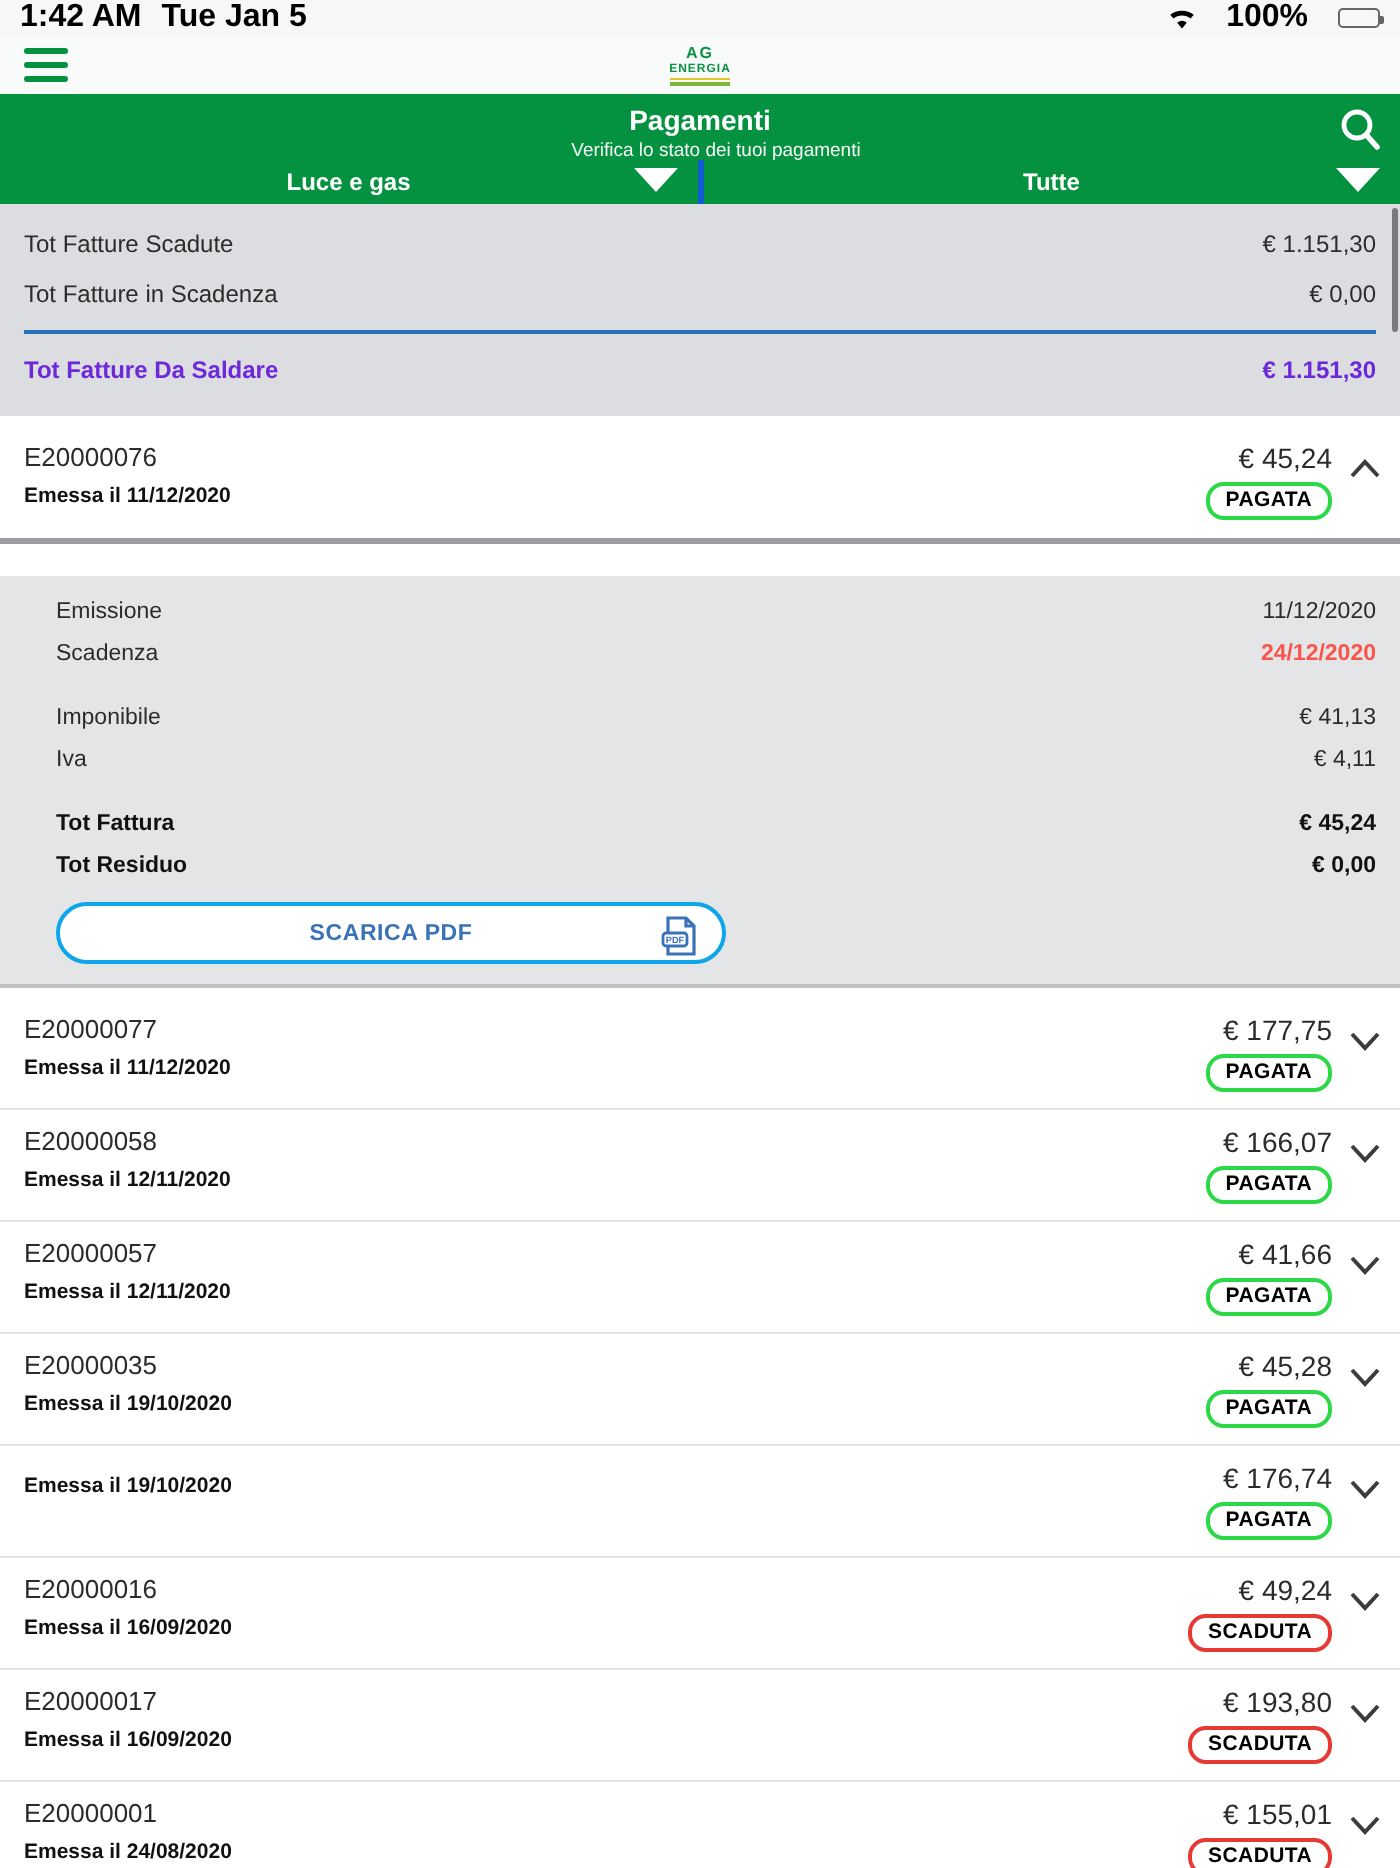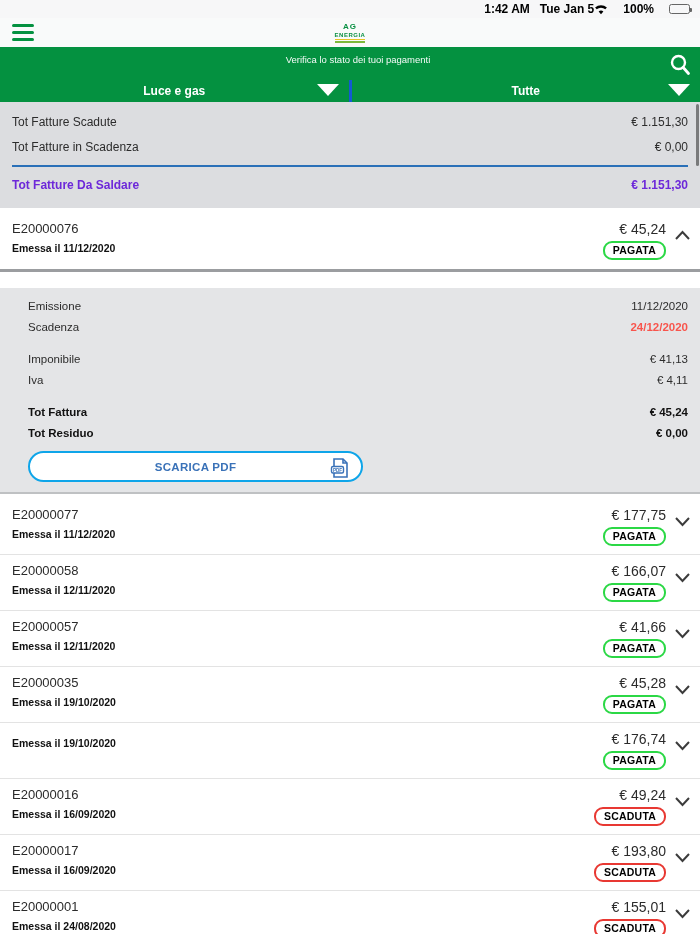--- a/index.html
+++ b/index.html
@@ -1,20 +1,20 @@
 <!DOCTYPE html>
 <html><head>
 <meta charset="utf-8">
 <style>
   * { margin:0; padding:0; box-sizing:border-box; }
   html,body { width:700px; height:934px; overflow:hidden; }
   body { font-family:"Liberation Sans", sans-serif; background:#fff; color:#222; position:relative; }
 
   
-  .statusbar { height:18px; background:#f7f7f8; display:flex; justify-content:flex-end; align-items:center; padding:0 10px; font-size:12px; font-weight:bold; color:#000; }
+  .statusbar { height:18px; background:#f7f7f8; display:flex; justify-content:space-between; align-items:center; padding:0 10px; font-size:16px; font-weight:bold; color:#000; }
   .statusbar .left { display:flex; gap:10px; }
   .statusbar .right { display:flex; align-items:center; gap:15px; font-weight:bold; }
   .wifi-icon svg { display:block; }
   .battery { width:21px; height:10px; border:1px solid #666; border-radius:2.5px; position:relative; padding:1px; }
   .battery .fill { height:100%; width:100%; background:#000; border-radius:1px; }
   .battery:after { content:""; position:absolute; right:-3px; top:2.5px; width:2px; height:4px; background:#666; border-radius:0 1px 1px 0; }
 
   
   .appbar { height:29px; background:#f9fafa; position:relative; display:flex; align-items:center; }
   .hamburger { position:absolute; left:12px; top:6px; width:22px; height:17px; display:flex; flex-direction:column; justify-content:space-between; cursor:pointer; }
@@ -100,20 +100,21 @@
   <div class="brand">
     <span class="l1">AG</span>
     <span class="l2">ENERGIA</span>
     <span class="bar1"></span>
     <span class="bar2"></span>
   </div>
 </div>
 
 <div class="header">
   <div class="titles">
+    <div class="title">Pagamenti</div>
     <div class="subtitle">Verifica lo stato dei tuoi pagamenti</div>
   </div>
   <div class="search-btn">
     <svg width="24" height="24" viewBox="0 0 24 24">
         <circle cx="10.5" cy="9.5" r="6.5" fill="none" stroke="#fff" stroke-width="2.4"></circle>
         <line x1="15.2" y1="14.5" x2="20.5" y2="20.5" stroke="#fff" stroke-width="2.8" stroke-linecap="round"></line>
       </svg>
   </div>
   <div class="filters">
     <div class="filter">

